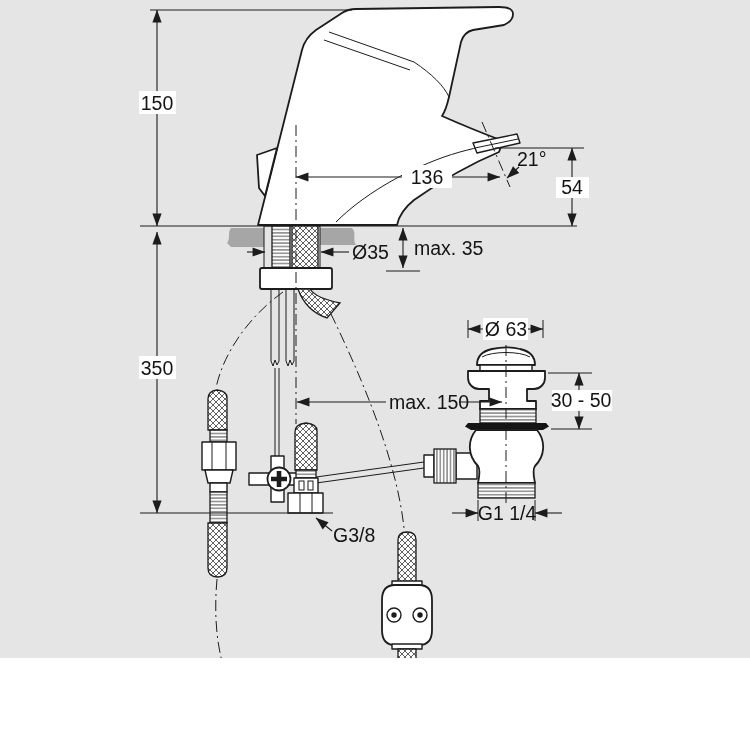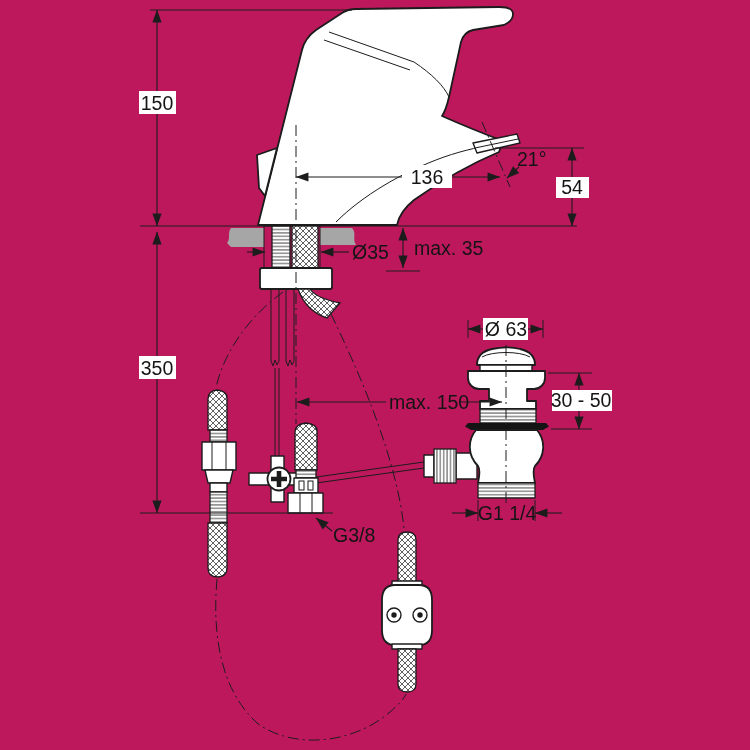--- a/index.html
+++ b/index.html
@@ -1,16 +1,16 @@
 <!DOCTYPE html>
 <html><head>
 <meta charset="utf-8">
 <style>
   html,body{margin:0;padding:0;background:#fff;}
-  .stage{width:750px;height:750px;position:relative;background:#be185d;overflow:hidden;}
+  .stage{width:750px;height:658px;position:relative;background:#e5e5e5;overflow:hidden;}
   svg{display:block;}
   .outline{fill:#fff;stroke:#1c1c1c;stroke-width:1.8;stroke-linejoin:round;}
   .thin{fill:none;stroke:#1c1c1c;stroke-width:1;}
   .mid{fill:#fff;stroke:#1c1c1c;stroke-width:1.4;stroke-linejoin:round;}
   .dim{stroke:#1c1c1c;stroke-width:1.1;fill:none;}
   .ext{stroke:#1c1c1c;stroke-width:1;fill:none;}
   .cl{stroke:#1c1c1c;stroke-width:1;fill:none;stroke-dasharray:11 4 2 4;}
   .lbl{font-family:"Liberation Sans",sans-serif;font-size:19.5px;fill:#141414;}
   .mIt{text-anchor:middle;}
   .braid{fill:url(#braidP);stroke:#1c1c1c;stroke-width:1.3;}

